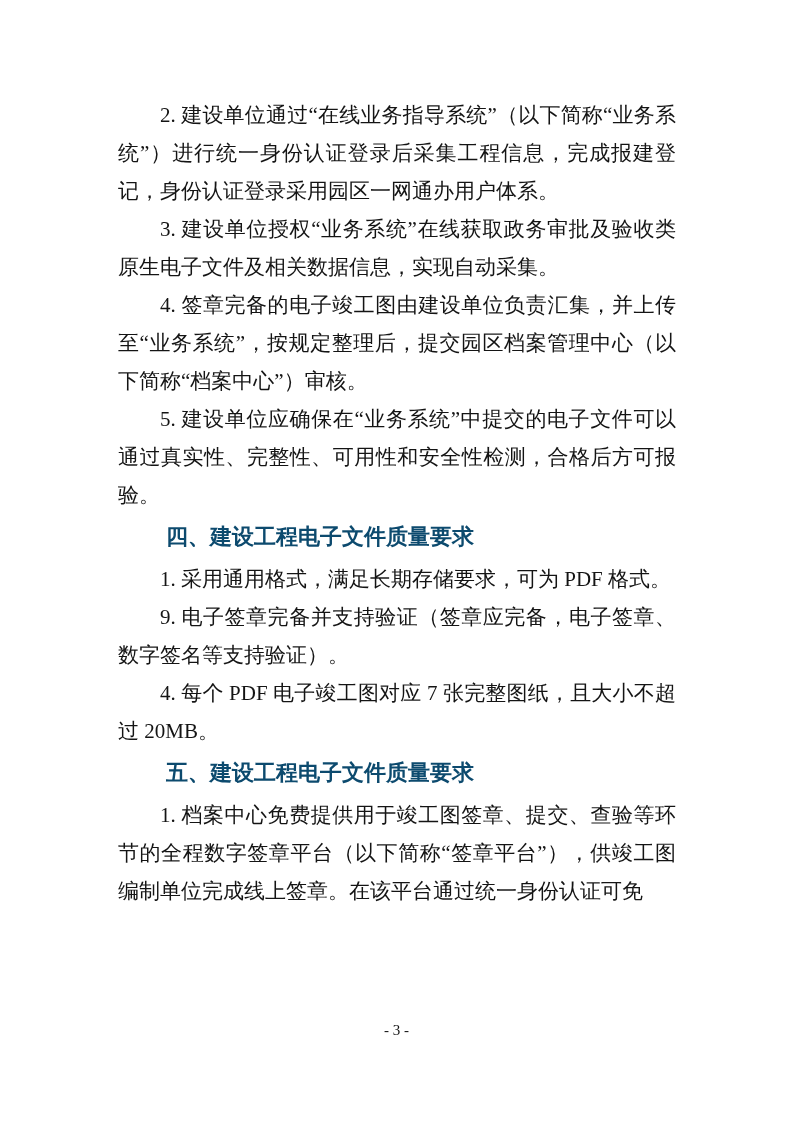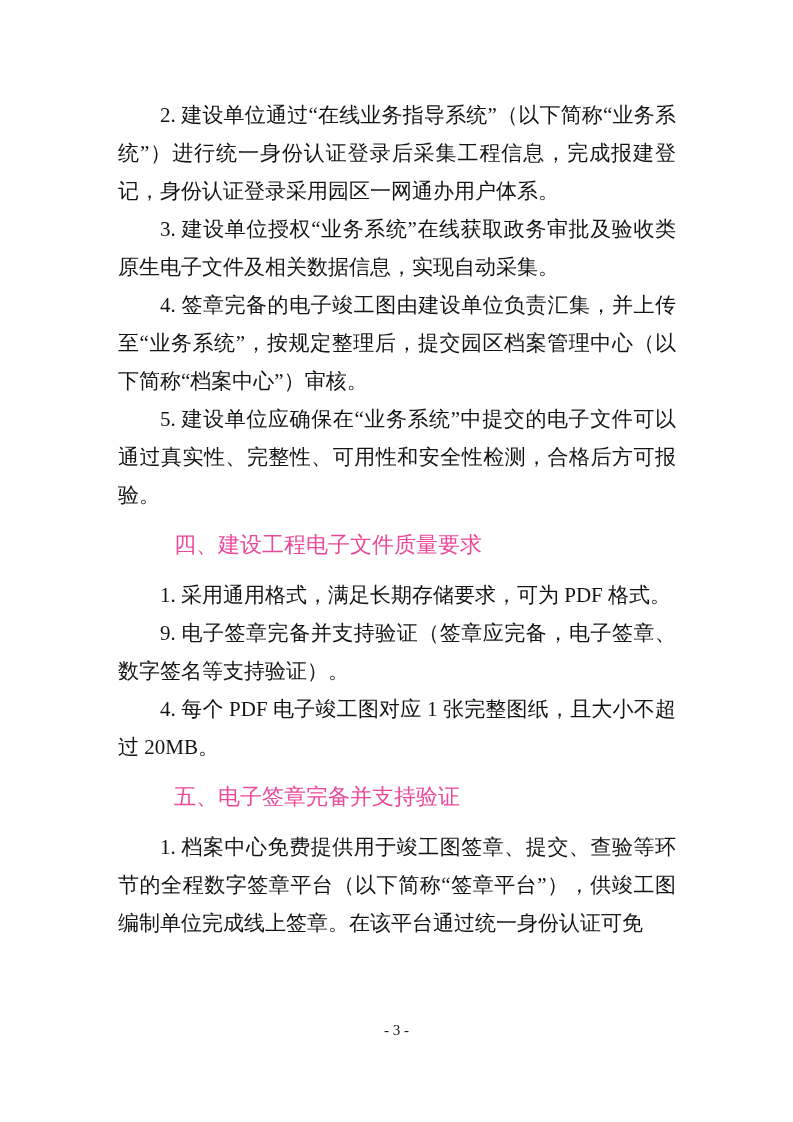--- a/index.html
+++ b/index.html
@@ -26,27 +26,27 @@
     margin: 0;
     font-size: 21px;
     line-height: 38px;
     text-align: justify;
     text-justify: inter-ideograph;
     text-indent: 2em;
     font-family: "Liberation Serif", "DejaVu Serif", serif;
     font-weight: normal;
   }
   .heading {
-    margin: 12px;
+    margin: 4px;
     font-size: 22px;
     line-height: 38px;
     text-indent: 2em;
-    font-weight: normal;
+    font-weight: bold;
     font-family: "Liberation Sans", "DejaVu Sans", sans-serif;
-    color: #ec4899;
+    color: #0c4a6e;
   }
   .footer {
     position: absolute;
     left: 0;
     right: 0;
     top: 1019px;
     text-align: center;
     font-size: 15px;
     line-height: 22px;
     color: #141414;
@@ -58,18 +58,18 @@
 
 <div class="page">
   <div class="content">
       <p class="paragraph">2. 建设单位通过“在线业务指导系统”（以下简称“业务系统”）进行统一身份认证登录后采集工程信息，完成报建登记，身份认证登录采用园区一网通办用户体系。</p>
       <p class="paragraph">3. 建设单位授权“业务系统”在线获取政务审批及验收类原生电子文件及相关数据信息，实现自动采集。</p>
       <p class="paragraph">4. 签章完备的电子竣工图由建设单位负责汇集，并上传至“业务系统”，按规定整理后，提交园区档案管理中心（以下简称“档案中心”）审核。</p>
       <p class="paragraph">5. 建设单位应确保在“业务系统”中提交的电子文件可以通过真实性、完整性、可用性和安全性检测，合格后方可报验。</p>
       <h2 class="heading">四、建设工程电子文件质量要求</h2>
       <p class="paragraph">1. 采用通用格式，满足长期存储要求，可为 PDF 格式。</p>
       <p class="paragraph">9. 电子签章完备并支持验证（签章应完备，电子签章、数字签名等支持验证）。</p>
-      <p class="paragraph">4. 每个 PDF 电子竣工图对应 1 张完整图纸，且大小不超过 20MB。</p>
-      <h2 class="heading">五、电子签章完备并支持验证</h2>
+      <p class="paragraph">4. 每个 PDF 电子竣工图对应 7 张完整图纸，且大小不超过 20MB。</p>
+      <h2 class="heading">五、建设工程电子文件质量要求</h2>
       <p class="paragraph">1. 档案中心免费提供用于竣工图签章、提交、查验等环节的全程数字签章平台（以下简称“签章平台”），供竣工图编制单位完成线上签章。在该平台通过统一身份认证可免</p>
     </div>
   <div class="footer">- 3 -</div>
 </div>
 
 </body></html>

